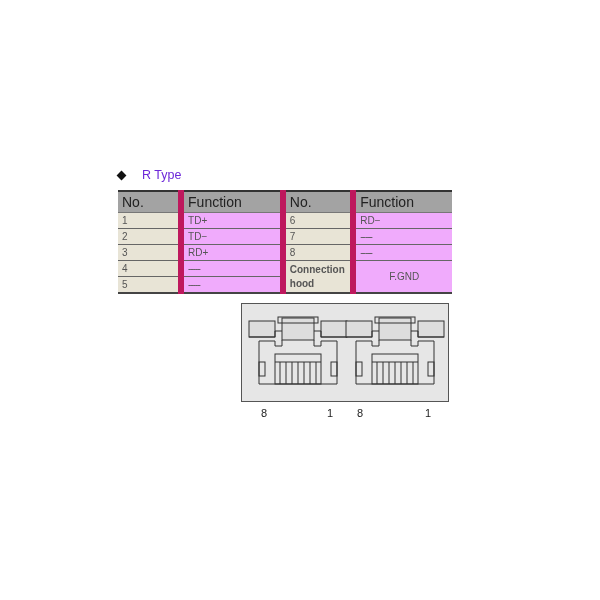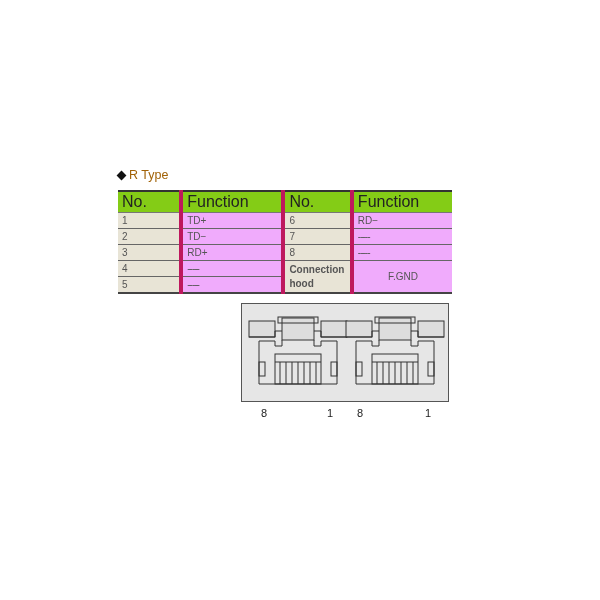--- a/index.html
+++ b/index.html
@@ -1,27 +1,27 @@
 <!DOCTYPE html>
 <html><head>
 <meta charset="utf-8">
 <style>
   html, body { margin:0; padding:0; background:#ffffff; }
   body { width:600px; height:600px; position:relative; overflow:hidden; font-family:"Liberation Sans", sans-serif; color:#222; }
-  .section-title { position:absolute; left:118px; top:168px; font-size:12.5px; color:#a16207; display:flex; align-items:center; gap:1px; }
+  .section-title { position:absolute; left:118px; top:168px; font-size:12.5px; color:#6d28d9; display:flex; align-items:center; gap:14px; }
   .diamond { display:inline-block; width:7px; height:7px; background:#111; transform:rotate(45deg); margin-right:3px; }
   table.pins { position:absolute; left:118px; top:190px; width:334px; border-collapse:collapse; font-size:10px; }
   table.pins td, table.pins th { padding:0 4px; height:15px; text-align:left; font-weight:normal; }
-  table.pins th { background:#84cc16; font-size:16px; height:20px; border-top:2px solid #333; border-bottom:1px solid #777; color:#222; }
+  table.pins th { background:#a3a3a3; font-size:14px; height:20px; border-top:2px solid #333; border-bottom:1px solid #777; color:#222; }
   table.pins td.no { background:#e8e4d6; color:#555; }
   table.pins td.fn { background:#f0abfc; color:#555; }
   table.pins tr td { border-bottom:1px solid #666; }
   table.pins tr:last-child td { border-bottom:2px solid #444; }
   .c1 { width:63px; } .c2 { width:100px; } .c3 { width:57px; } .c4 { width:100px; }
-  .vl { border-left:4px solid #be185d; }
+  .vl { border-left:6px solid #be185d; }
   .dash { letter-spacing:-1px; }
   .connector-box { position:absolute; left:241px; top:303px; width:206px; height:97px; background:#e6e6e6; border:1px solid #555; }
   .pin-label { position:absolute; top:407px; font-size:11px; color:#222; }
 </style>
 </head>
 <body>
 
 <div class="section-title">
   <span class="diamond"></span>
   <span>R Type</span>

